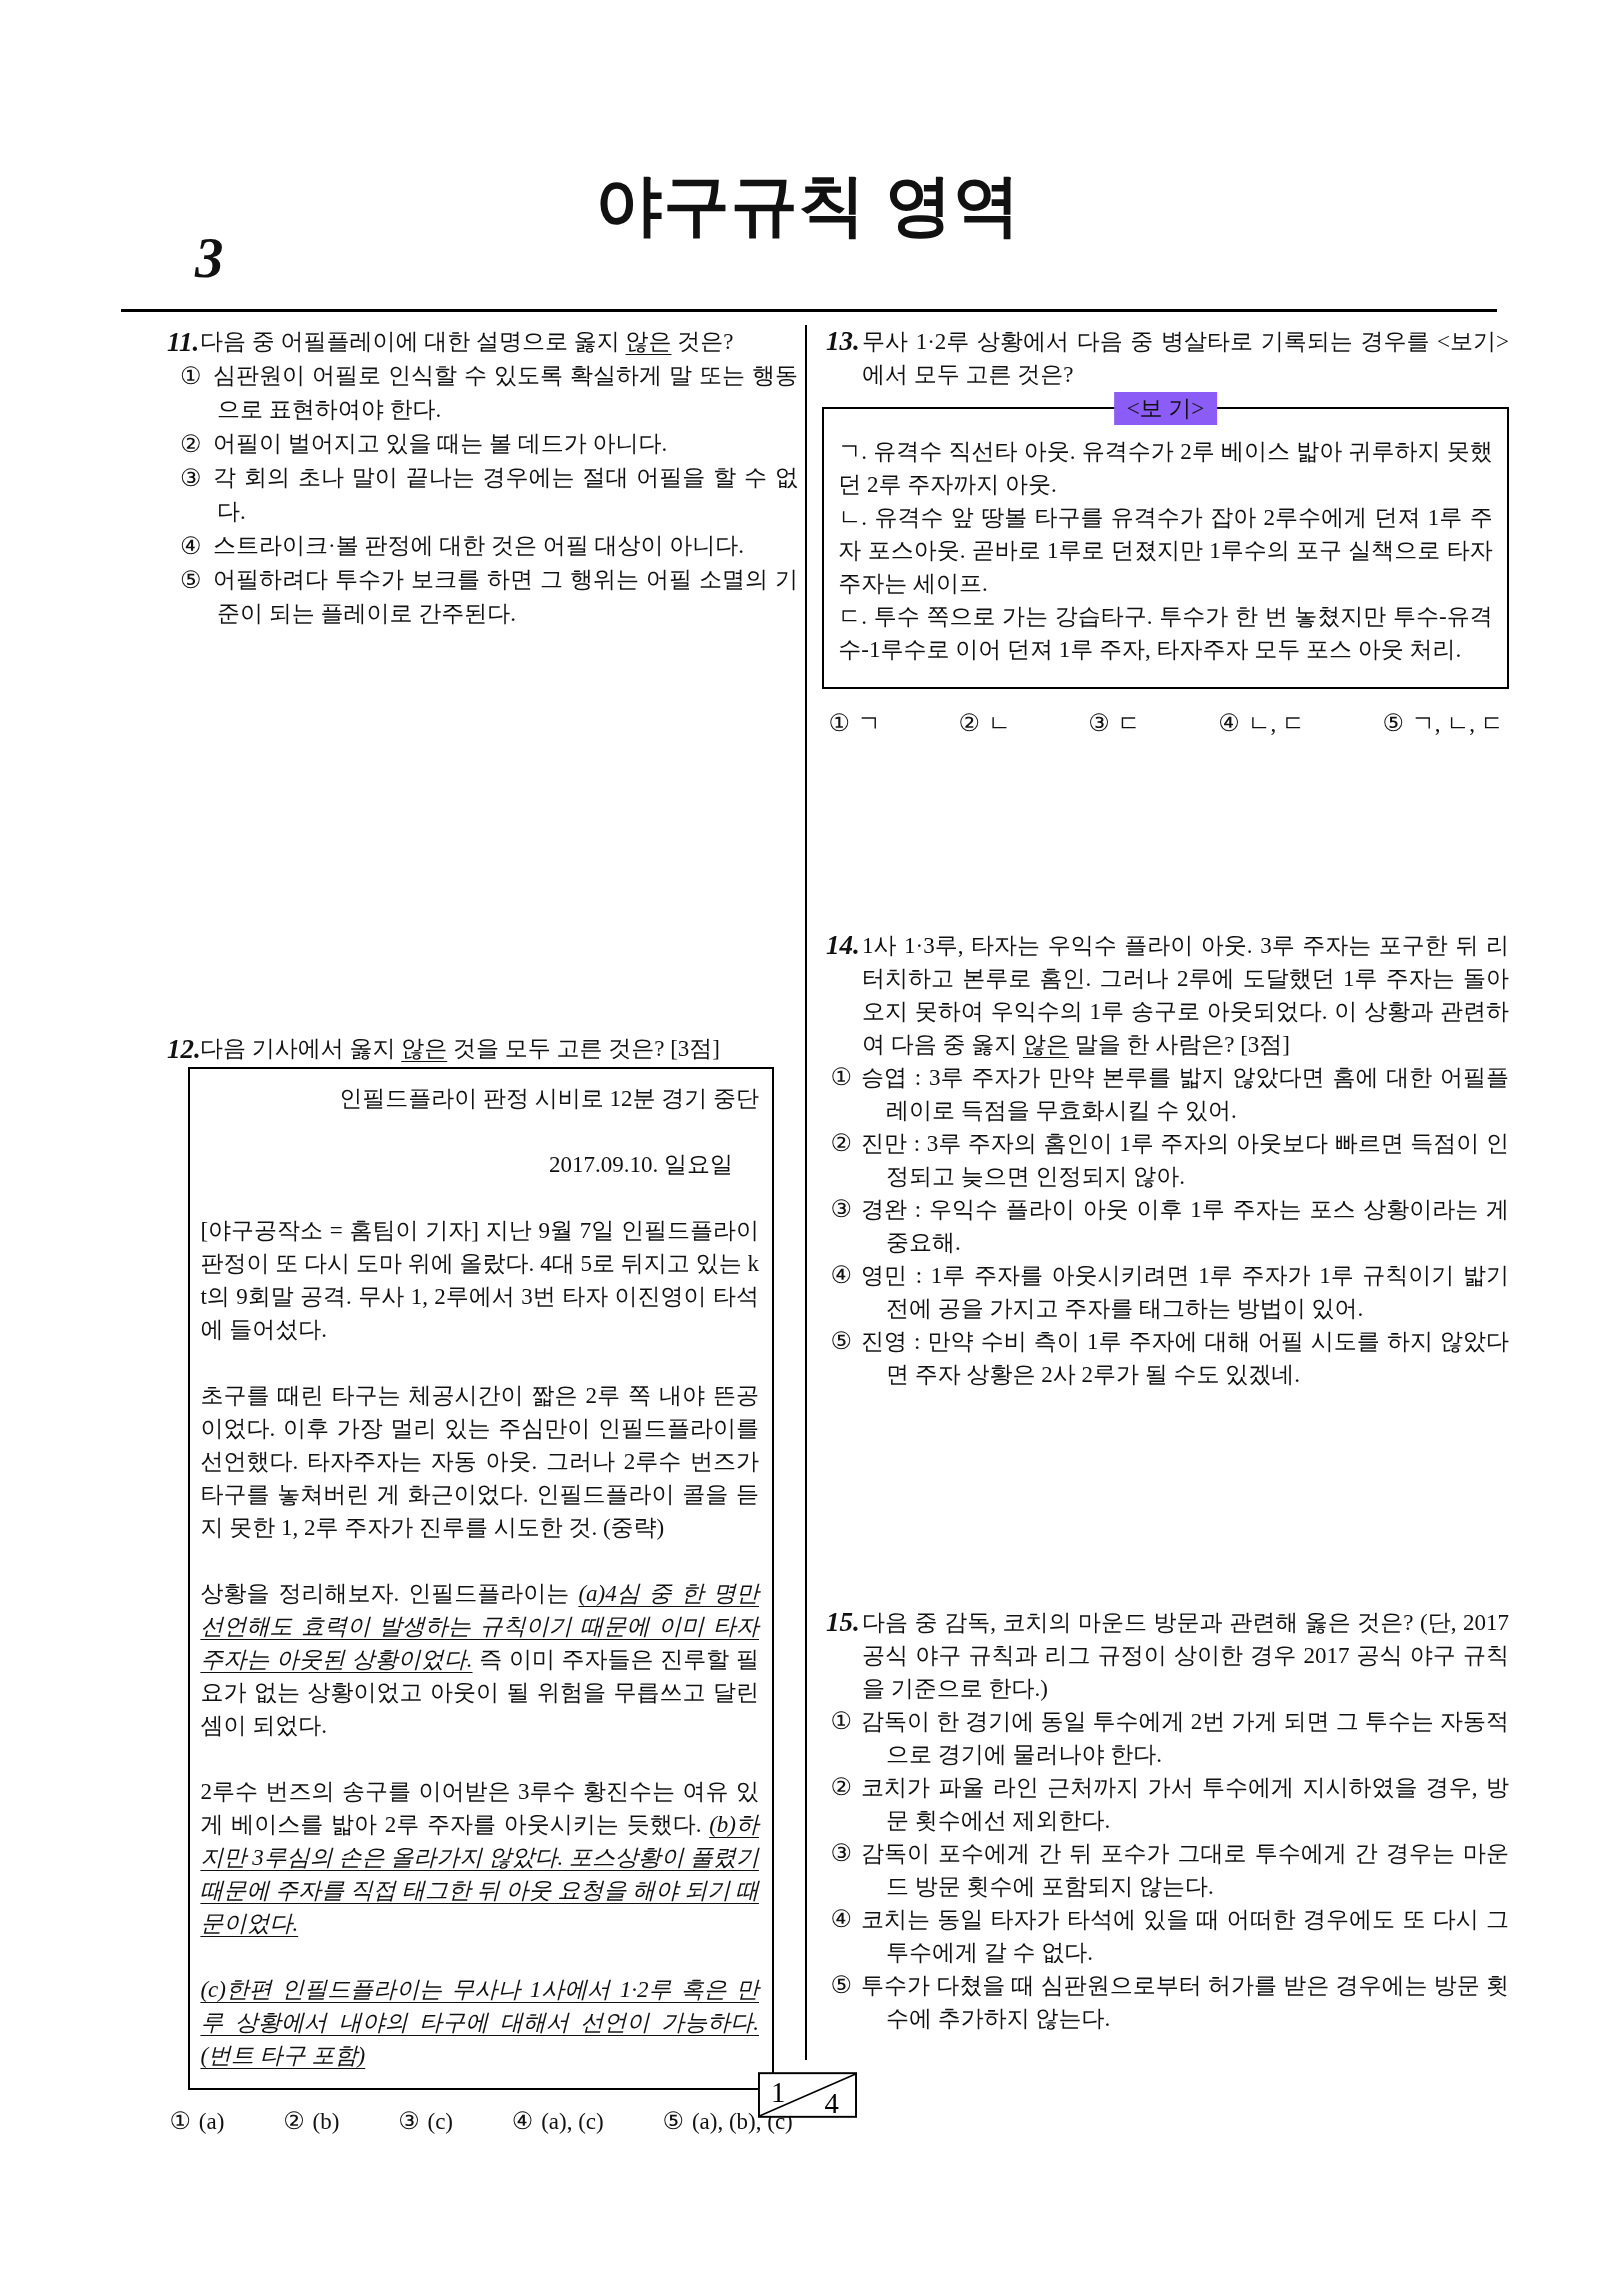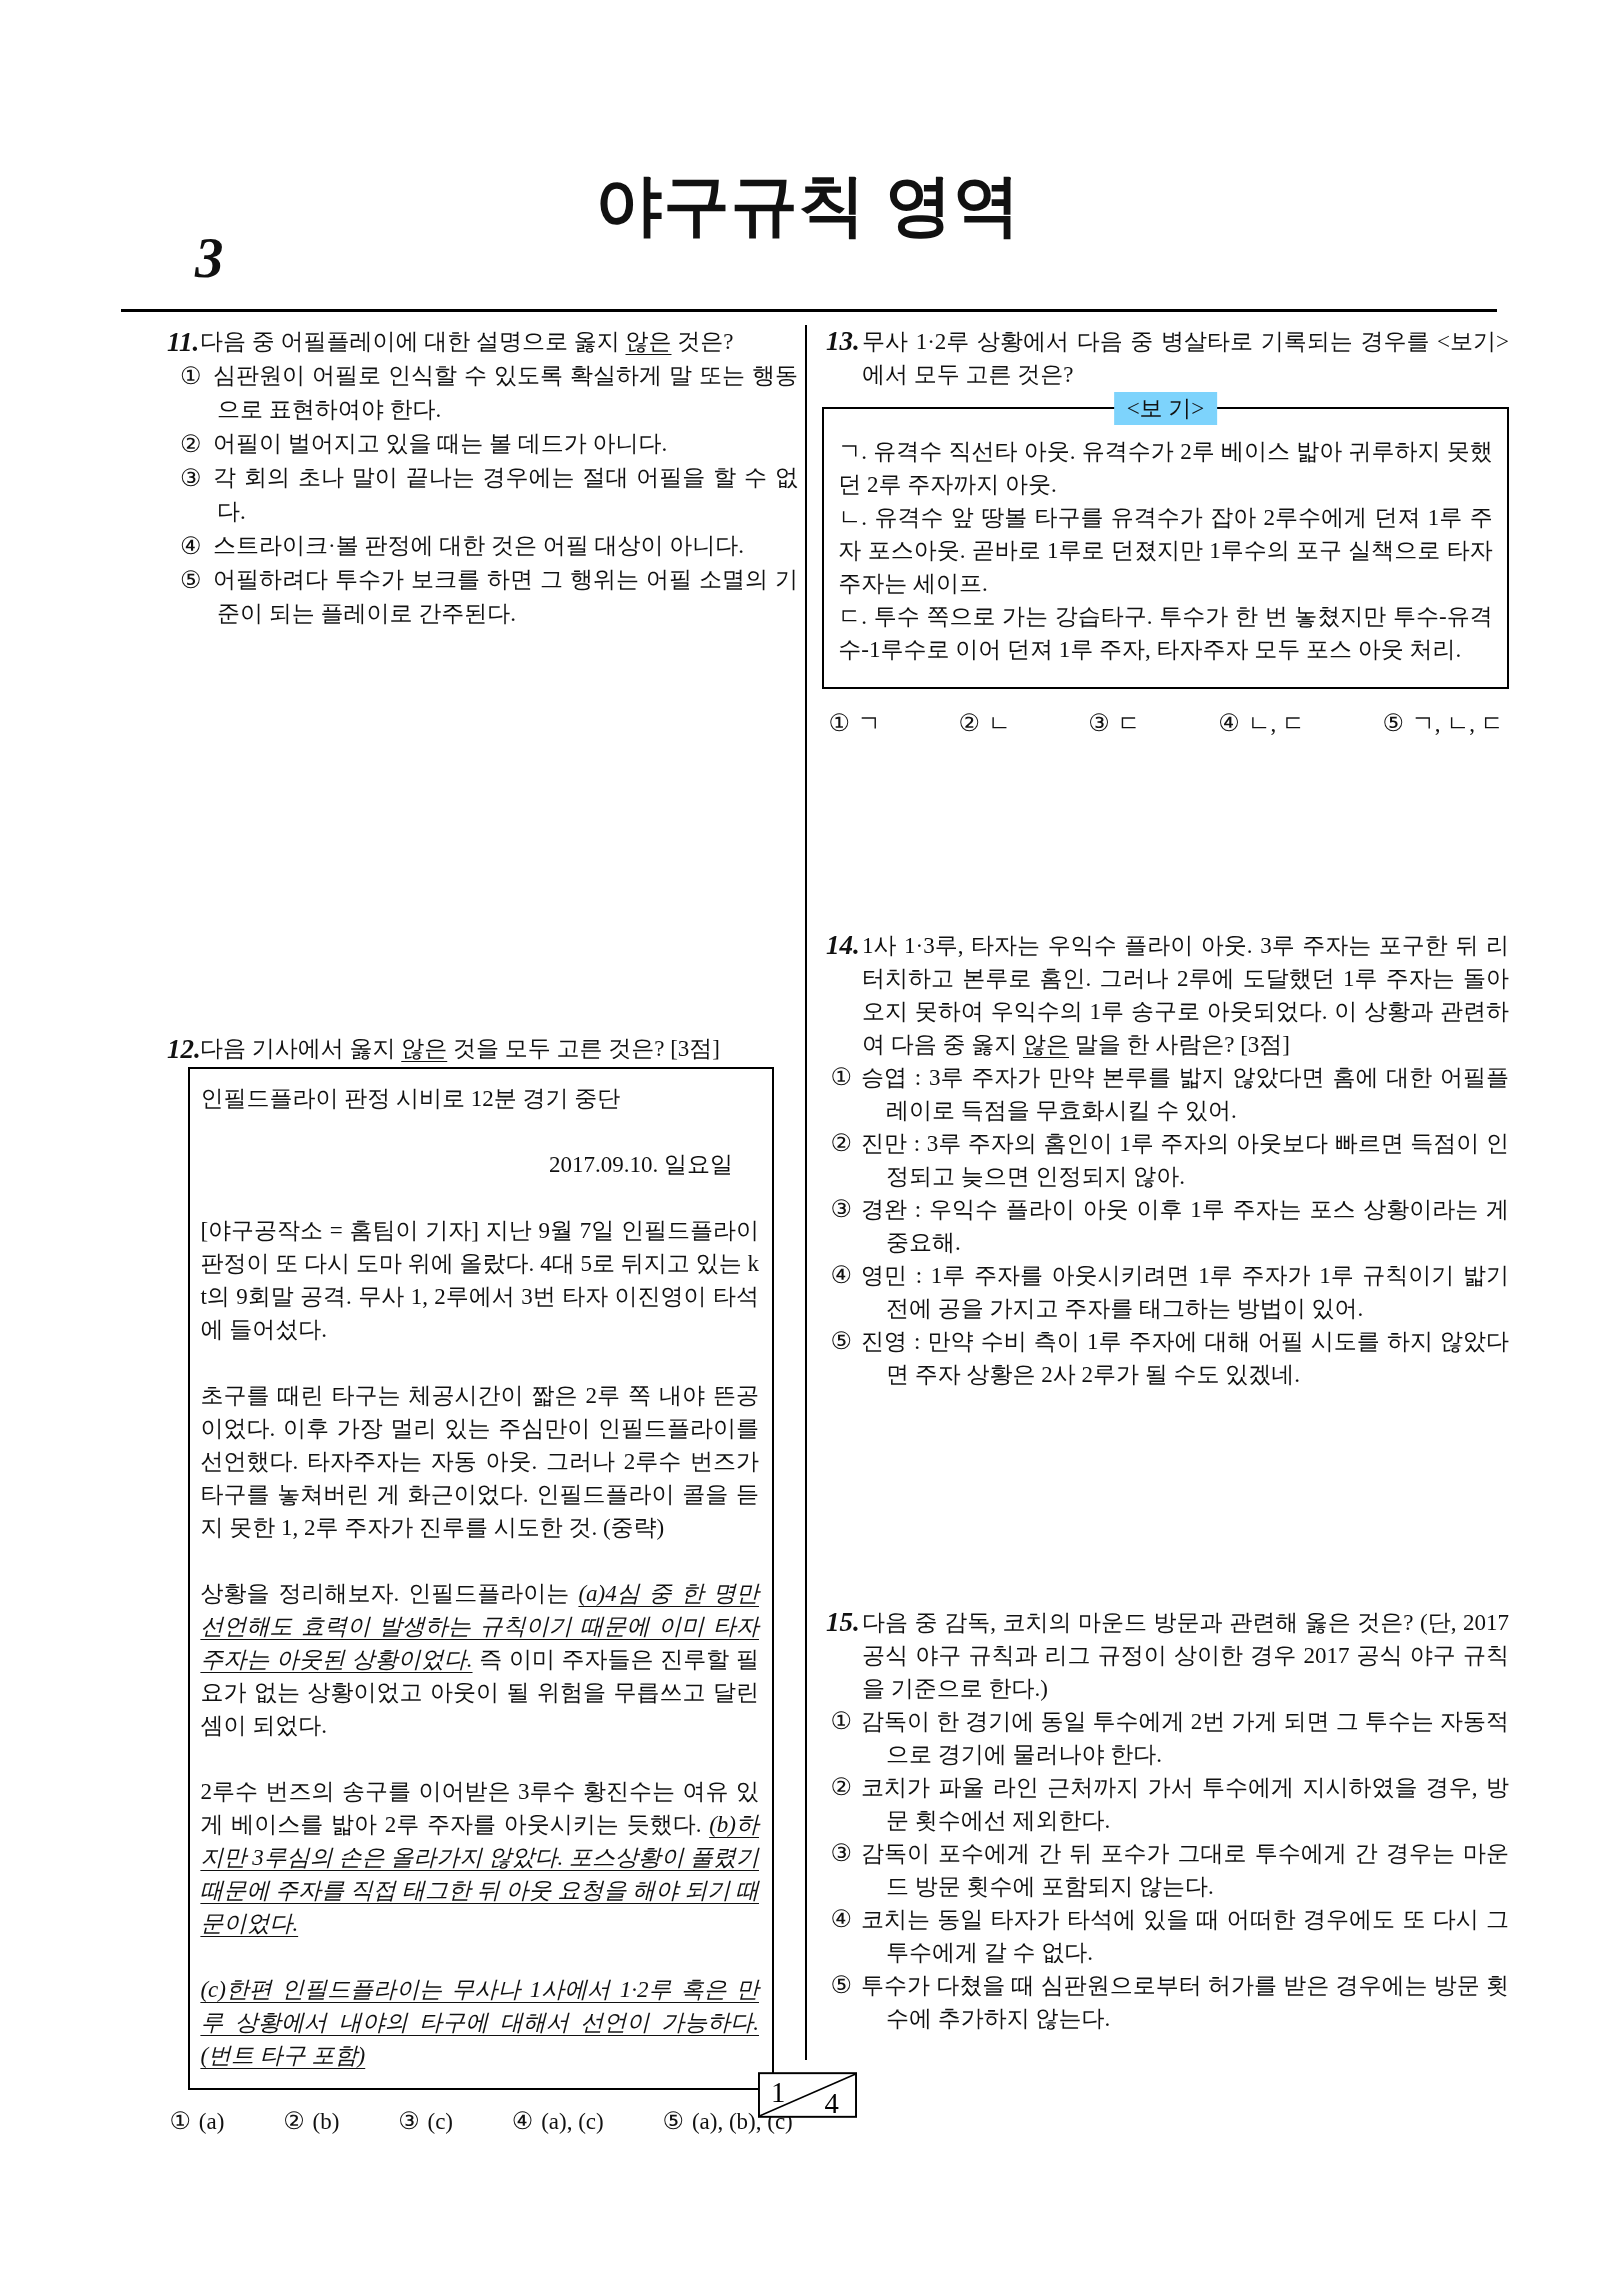--- a/index.html
+++ b/index.html
@@ -46,35 +46,35 @@
   .choice-row .opt { white-space:nowrap; }
   .choice-row .marker { font-size:24px; margin-right:7.8px; }
 
   
   .q12 { margin-top:401px; }
   .article-box {
     margin-top:1.3px; margin-left:25px; width:586px;
     border:2.6px solid #000; box-sizing:border-box;
     padding:13px 13px 15.6px 10.4px; line-height:33px;
   }
-  .article-headline { text-align:left; }
+  .article-headline { text-align:right; }
   .article-date { text-align:right; padding-right:26px; margin-top:33px; }
   .article-p { margin:33px 0 0 0; }
   .em { font-style:italic; text-decoration:underline; text-underline-offset:5.2px; text-decoration-thickness:1.3px; }
   .q12-choices { margin-top:14px;gap:24px; }
 
   
   .bogi-box {
     position:relative; margin-top:15.6px; width:100%;
     border:2px solid #000; box-sizing:border-box;
     padding:26px 14.3px 21px 14.3px;
   }
   .bogi-label {
     position:absolute; top:-17px; left:50%; transform:translateX(-50%);
-    background:#7dd3fc; padding:0 13px; white-space:nowrap; line-height:33px;
+    background:#8b5cf6; padding:0 13px; white-space:nowrap; line-height:33px;
   }
   .q13-choices { margin-top:18px; }
 
   .q14 { margin-top:189px; }
   .q15 { margin-top:215px; }
 
   
   .footer-box { position:absolute; left:758px; top:2072px; }
 </style>
 </head>

